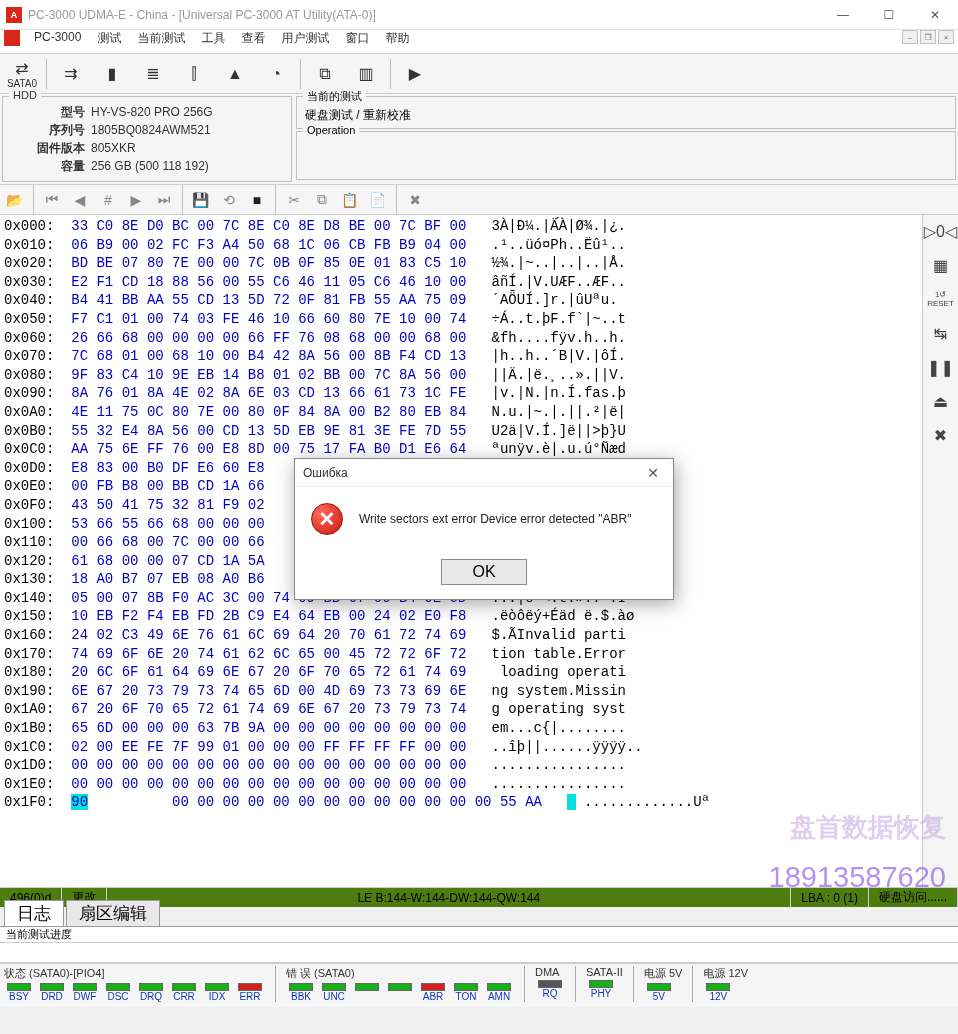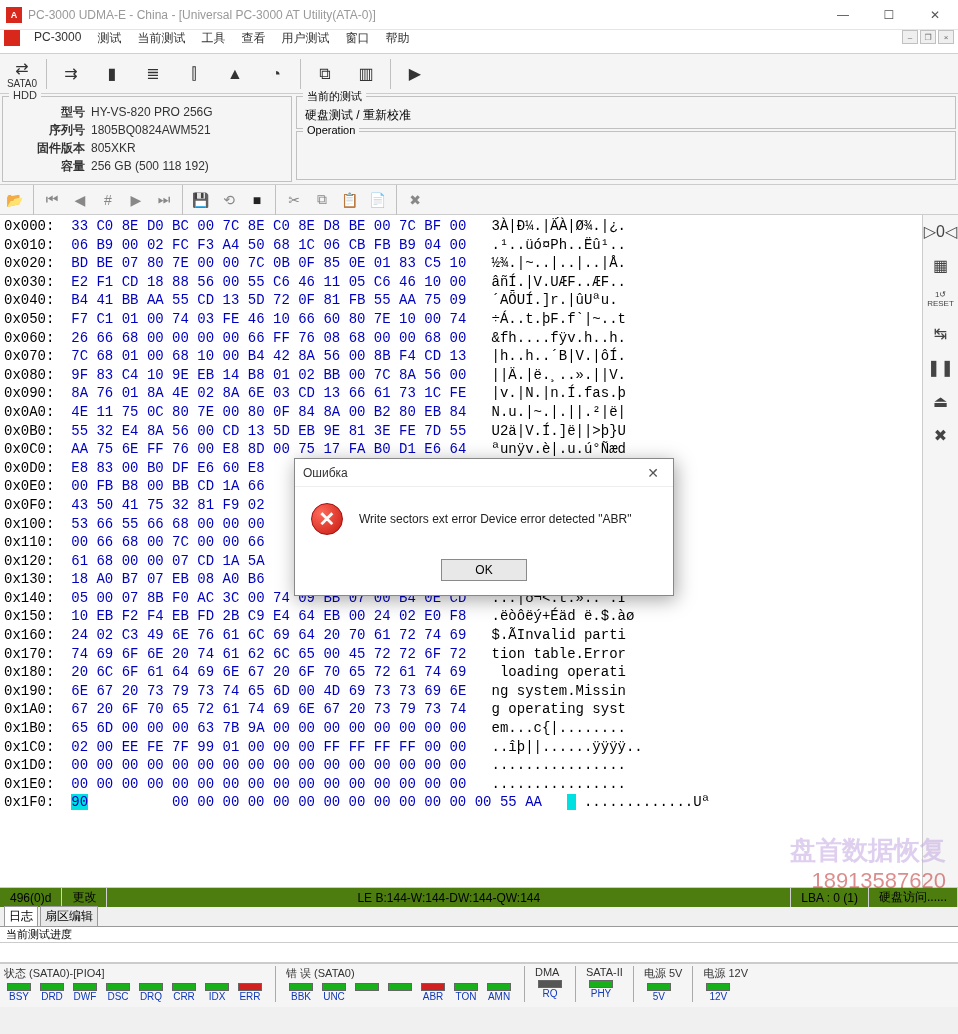--- a/index.html
+++ b/index.html
@@ -34,46 +34,46 @@
 .hex-view { flex: 1; font-family: "Courier New", monospace; font-size: 14px; line-height: 18.6px; padding: 2px 4px; white-space: pre; overflow: hidden; color: #000; }
 .addr { color: #000; }
 .hx { color: #0000c0; }
 .asc { color: #000; }
 .hl { background: #00e0e0; }
 .side-toolbar { width: 36px; background: #f5f5f5; border-left: 1px solid #ccc; display:flex; flex-direction:column; align-items:center; padding-top:4px; gap:10px;}
 .side-btn { width:28px; height:24px; display:flex; align-items:center; justify-content:center; font-size:16px; color:#444; cursor:pointer;}
 .status-row { height: 20px; background: #4d7c0f; border-top: 1px solid #ccc; display: flex; align-items: center; font-size: 12px; }
 .status-cell { padding: 0 10px; border-right: 1px solid #d0d0d0; height:100%; display:flex; align-items:center;}
 .tabs-row { height: 20px; background: #f0f0f0; display:flex; align-items:flex-end; gap:2px; padding-left:4px; border-bottom:1px solid #999;}
-.tab { padding: 1px 4px; border:1px solid #999; border-bottom:none; background:#fff; font-size:12px; cursor:pointer;}
+.tab { padding: 1px 12px; border:1px solid #999; border-bottom:none; background:#fff; font-size:17px; cursor:pointer;}
 .tab.inactive { background:#e8e8e8; }
 .progress-label { height:16px; background:#fff; padding:0 6px; font-size:11px; border-bottom:1px solid #ccc;}
 .bottom-status { background: #f5f5f5; display: flex; padding: 2px 4px; gap: 6px; border-top:1px solid #ccc; height:44px; align-items:flex-start;}
 .status-group { display:flex; flex-direction:column; gap:2px; }
 .status-group .grp-label { font-size:11px; color:#333; }
 .leds { display:flex; gap:3px; }
 .led-box { display:flex; flex-direction:column; align-items:center; width:30px;}
 .led { width:24px; height:8px; border:1px solid #666; }
 .led.green { background:#18b018; }
 .led.red { background:#d02020; }
 .led.off { background:#555; }
 .led-lbl { font-size:10px; color:#1038b8; }
 .vdiv { width:1px; background:#aaa; height:36px; margin:0 4px;}
 .watermark { position: absolute; right: 12px; bottom: 140px; text-align: right; pointer-events: none; }
 .watermark .wm1 { font-size: 26px; color: #c0a0e0; font-weight: bold; opacity:.5;}
-.watermark .wm2 { font-size: 22px; color: #b91c1c; opacity:.5;}
+.watermark .wm2 { font-size: 29px; color: #6d28d9; opacity:.5;margin-top:16px;}
 
 .dialog { position: absolute; left: 294px; top: 458px; width: 380px; background: #fff; border: 1px solid #888; box-shadow: 2px 4px 18px rgba(0,0,0,.35); }
 .dlg-title { height: 28px; background: #fff; display:flex; align-items:center; padding: 12px 8px; color:#333; border-bottom:1px solid #eee;}
 .dlg-title .close { margin-left:auto; font-size:14px; color:#555; cursor:pointer; padding:0 6px;}
 .dlg-body { display:flex; padding: 16px; align-items:center; gap:16px;}
 .err-icon { width:32px; height:32px; border-radius:50%; background: radial-gradient(circle at 30% 30%, #ff6a5a, #c81810); display:flex; align-items:center; justify-content:center; color:#fff; font-size:20px; font-weight:bold; border:1px solid #a01010;}
 .dlg-msg { font-size: 12px; color:#222; }
 .dlg-foot { padding: 8px 16px 14px; display:flex; justify-content:center;}
-.dlg-btn { min-width: 86px; padding: 3px 16px; border:1px solid #8a8a8a; background:#e8e8e8; cursor:pointer; font-size:12px;}
+.dlg-btn { min-width: 86px; padding: 3px 16px; border:1px solid #8a8a8a; background:#e8e8e8; cursor:pointer; font-size:16px;}
 </style>
 </head>
 <body>
 
 <div class="titlebar">
   <span class="app-icon">A</span>
   <span class="title">PC-3000 UDMA-E - China - [Universal PC-3000 AT Utility(ATA-0)]</span>
   <div class="win-btns">
     <div class="win-btn">—</div>
     <div class="win-btn">☐</div>

